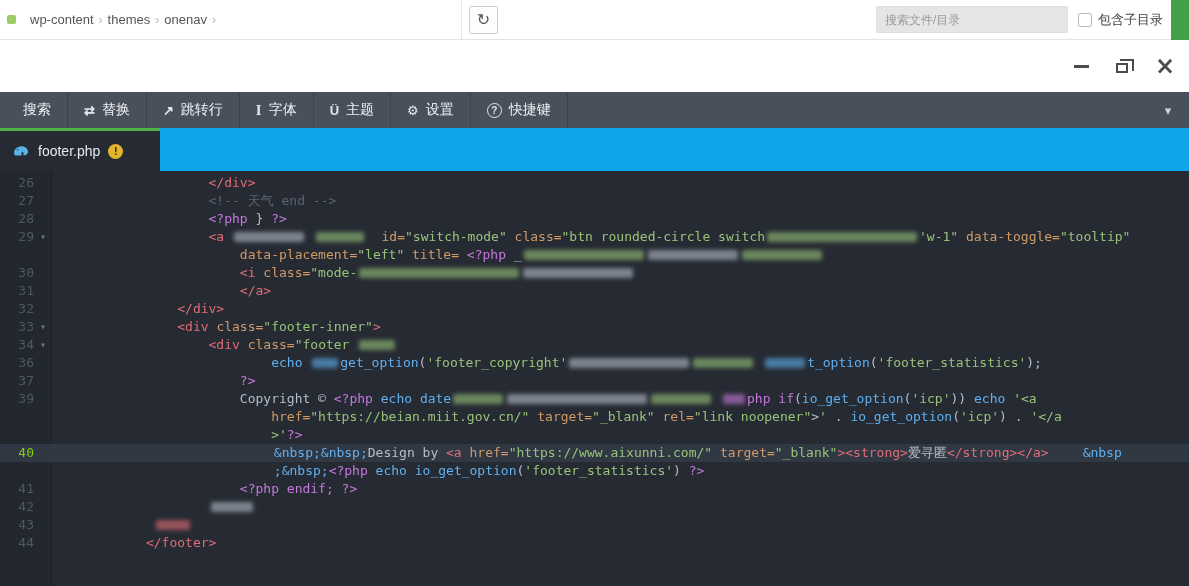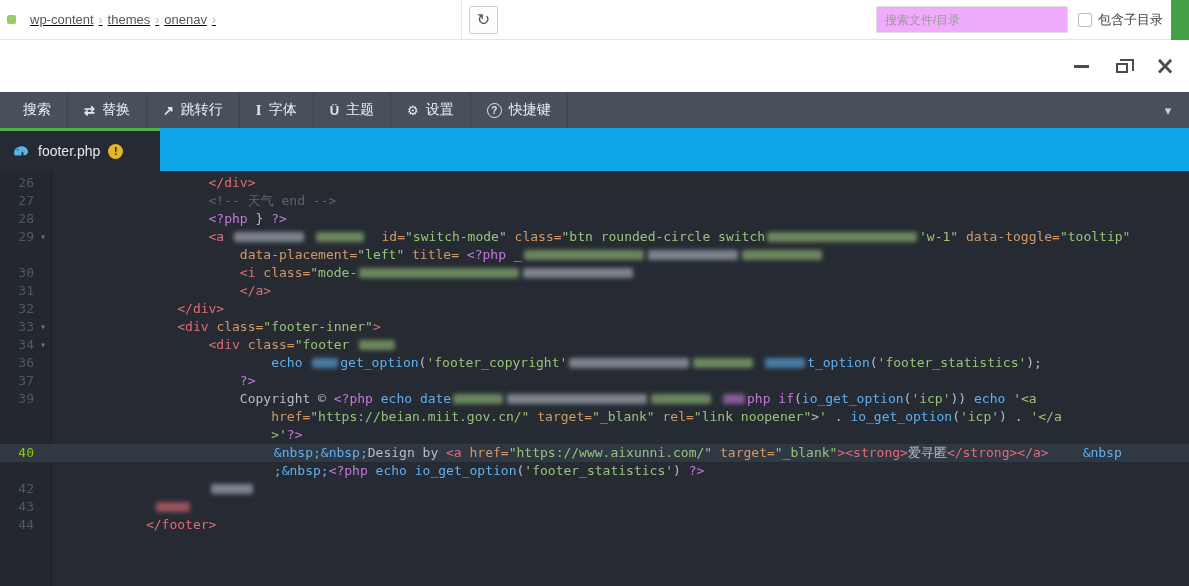--- a/index.html
+++ b/index.html
@@ -2,27 +2,27 @@
 <html><head>
 <meta charset="utf-8">
 <style>
   * { box-sizing: border-box; margin: 0; padding: 0; }
   html,body { width:1189px; height:586px; overflow:hidden; }
   body { font-family:"Liberation Sans", sans-serif; background:#fff; position:relative; }
 
   
   .topbar { height:40px; display:flex; align-items:center; background:#fff; border-bottom:1px solid #e3e3e3; padding-left:7px; position:relative; }
   .site-icon { width:9px; height:9px; background:#9ccc65; border-radius:2px; margin-right:9px; flex:none; }
-  .crumbs { display:flex; align-items:center; width:436px; flex:none;text-decoration:underline; }
+  .crumbs { display:flex; align-items:center; width:436px; flex:none; }
   .crumb { font-size:13px; color:#555; margin:0 5px; cursor:pointer; white-space:nowrap; }
   .crumb-sep { color:#b5b5b5; font-size:12px; }
   .bc-divider { width:1px; height:40px; background:#e6e6e6; flex:none; }
   .refresh-btn { width:29px; height:28px; border:1px solid #cfcfcf; background:#fdfdfd; border-radius:2px; margin-left:7px; display:flex; align-items:center; justify-content:center; font-size:16px; color:#555; cursor:pointer; flex:none; }
   .search-wrap { margin-left:auto; display:flex; align-items:center; }
-  .search-input { width:192px; height:27px; background:#f0abfc; border:1px solid #ddd; border-radius:2px; padding:0 8px; font-size:12px; color:#555; outline:none; }
+  .search-input { width:192px; height:27px; background:#e5e5e5; border:1px solid #ddd; border-radius:2px; padding:0 8px; font-size:12px; color:#555; outline:none; }
   .search-input::placeholder { color:#9a9a9a; }
   .subdir-check { width:14px; height:14px; border:1px solid #bbb; background:#fff; border-radius:2px; margin:0 6px 0 10px; flex:none; cursor:pointer; }
   .subdir-label { font-size:13px; color:#444; white-space:nowrap; cursor:pointer; }
   .go-search-btn { height:40px; width:62px; background:#43a047; color:#fff; border:none; font-size:13px; margin-left:8px; margin-right:-44px; cursor:pointer; flex:none; }
 
   
   .strip2 { height:52px; background:#fff; display:flex; justify-content:flex-end; align-items:center; padding-right:14px; gap:27px; }
   .win-btn { cursor:pointer; display:flex; align-items:center; justify-content:center; height:20px; }
   .min-glyph { width:15px; height:3px; background:#4c4c4c; }
   .restore-glyph { width:12px; height:10px; border:2px solid #4c4c4c; background:#fff; position:relative; margin-top:4px; }
@@ -229,20 +229,25 @@
       <span class="ln">40</span>
       <span class="fold"></span>
       <span class="codeline"><span class="tk-plain">                        </span><span class="tk-ent">&amp;nbsp;&amp;nbsp;</span><span class="tk-plain">Design by </span><span class="tk-tag">&lt;a</span><span class="tk-plain"> </span><span class="tk-attr">href=</span><span class="tk-str">"https://www.aixunni.com/"</span><span class="tk-plain"> </span><span class="tk-attr">target=</span><span class="tk-str">"_blank"</span><span class="tk-tag">&gt;&lt;strong&gt;</span><span class="tk-plain">爱寻匿</span><span class="tk-tag">&lt;/strong&gt;&lt;/a&gt;</span><span class="tk-ent">&amp;nbsp</span></span>
     </div>
     <div class="crow">
       <span class="ln"></span>
       <span class="fold"></span>
       <span class="codeline"><span class="tk-plain">                        </span><span class="tk-ent">;&amp;nbsp;</span><span class="tk-php">&lt;?php</span><span class="tk-plain"> </span><span class="tk-fn">echo</span><span class="tk-plain"> </span><span class="tk-fn">io_get_option</span><span class="tk-plain">(</span><span class="tk-str">'footer_statistics'</span><span class="tk-plain">) </span><span class="tk-php">?&gt;</span></span>
     </div>
     <div class="crow">
+      <span class="ln">41</span>
+      <span class="fold"></span>
+      <span class="codeline"><span class="tk-plain">                        </span><span class="tk-php">&lt;?php</span><span class="tk-plain"> </span><span class="tk-php">endif;</span><span class="tk-plain"> </span><span class="tk-php">?&gt;</span></span>
+    </div>
+    <div class="crow">
       <span class="ln">42</span>
       <span class="fold"></span>
       <span class="codeline"><span class="tk-plain">                    </span><span class="tk-plain censor" style="width: 42px;"></span></span>
     </div>
     <div class="crow">
       <span class="ln">43</span>
       <span class="fold"></span>
       <span class="codeline"><span class="tk-plain">             </span><span class="tk-tag censor" style="width: 34px;"></span></span>
     </div>
     <div class="crow">

